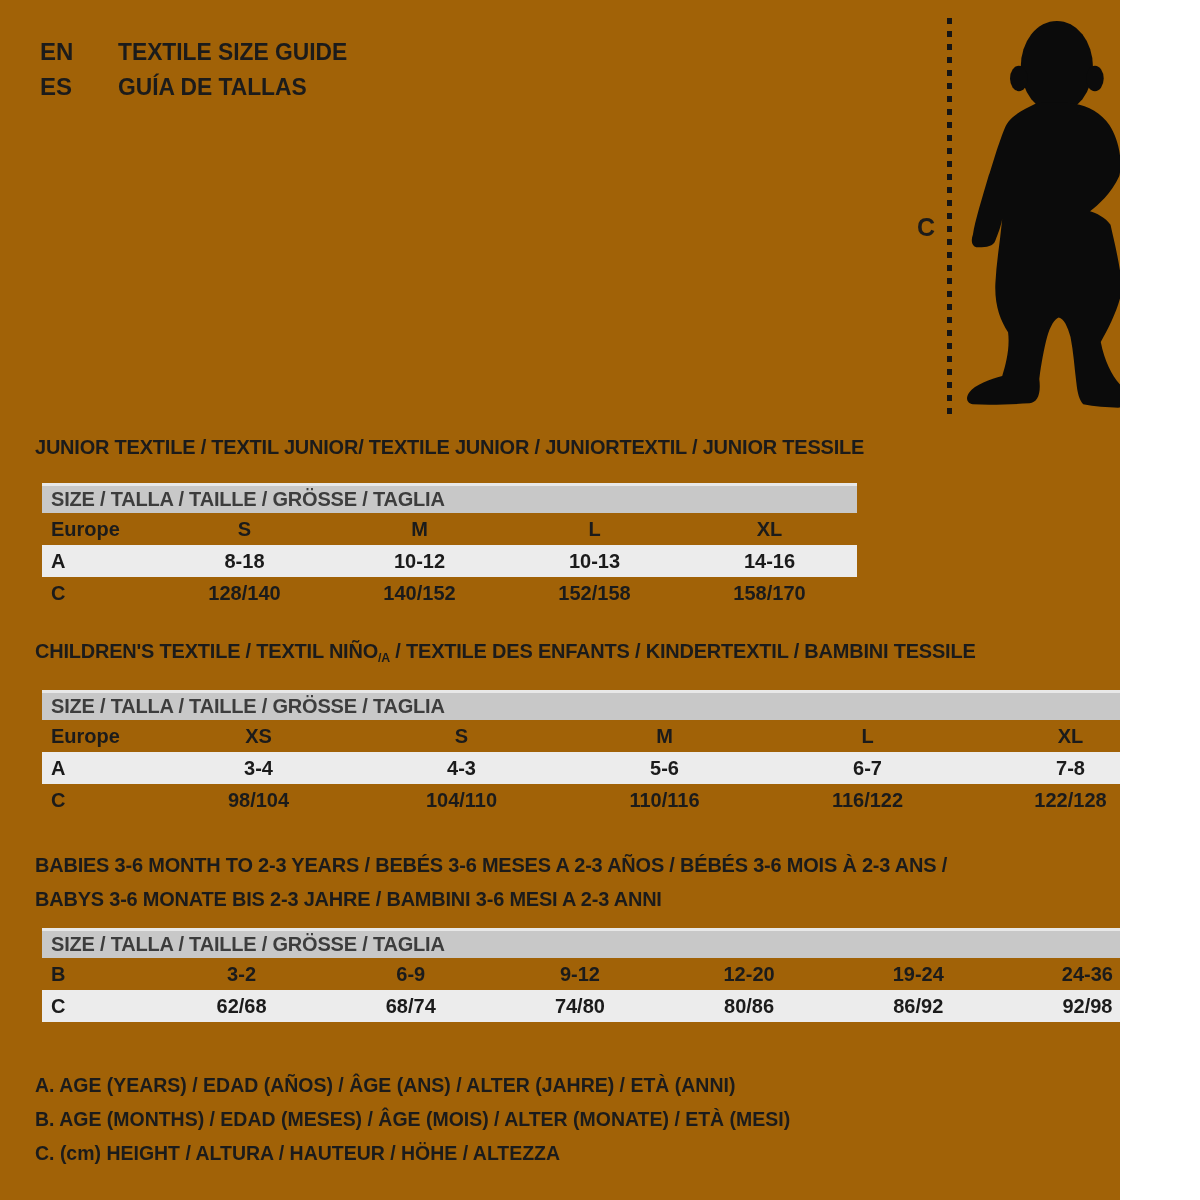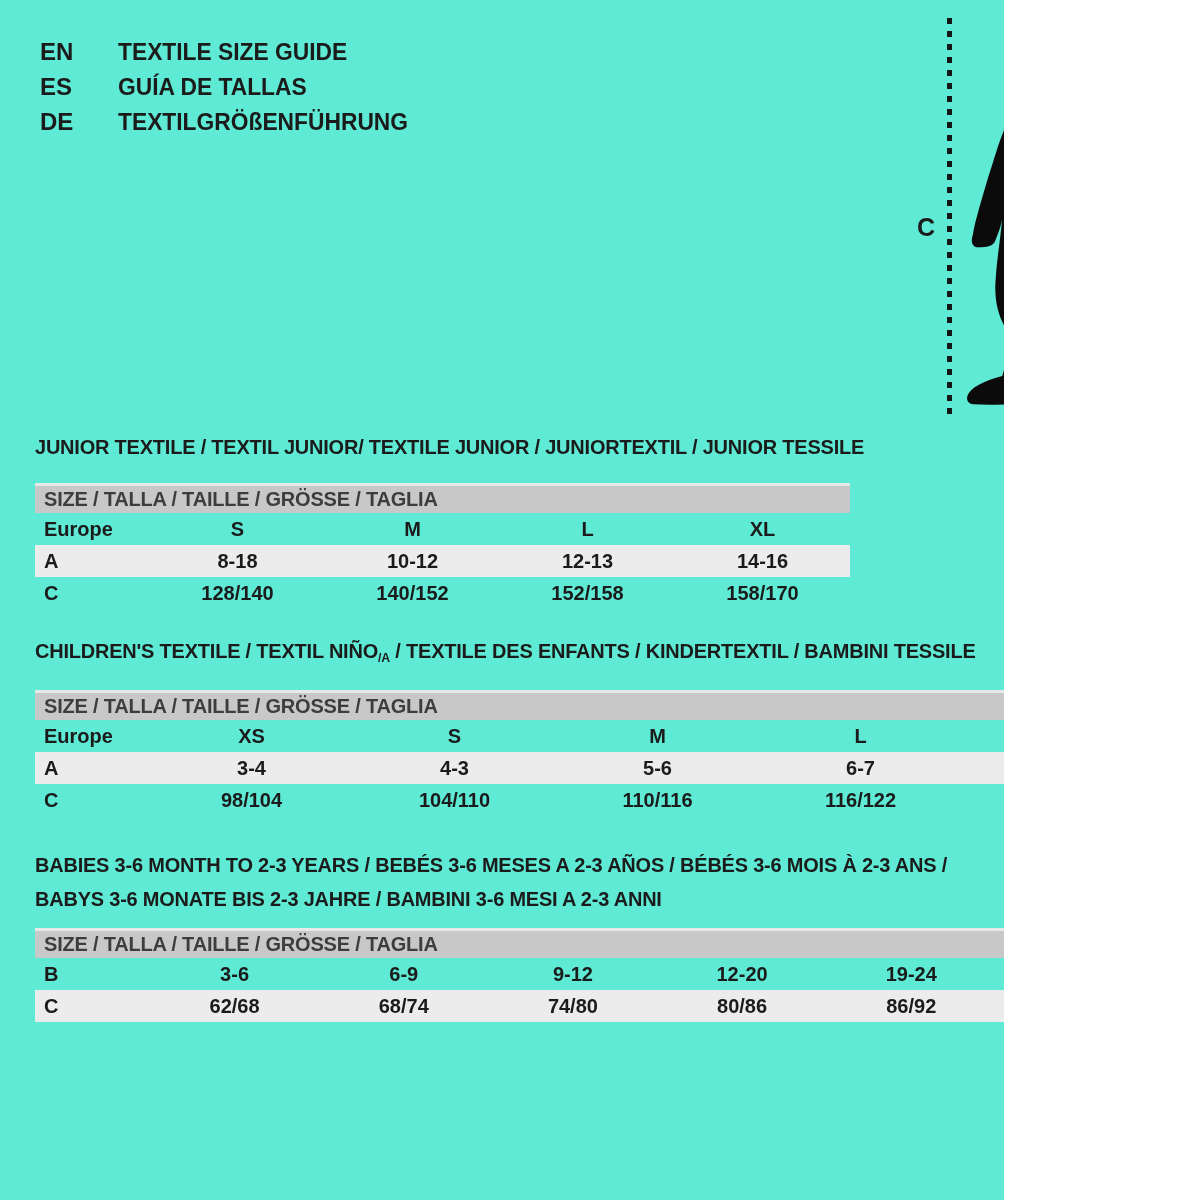--- a/index.html
+++ b/index.html
@@ -1,17 +1,17 @@
 <!DOCTYPE html>
 <html><head>
 <meta charset="utf-8">
 <style>
   html,body{margin:0;padding:0;background:#fff;}
   .canvas{
-    position:relative;width:1004px;height:1200px;background:#5eead4;overflow:hidden;
+    position:relative;width:1120px;height:1200px;background:#a16207;overflow:hidden;
     font-family:"Liberation Sans", sans-serif;font-weight:bold;color:#1b1b1b;
     -webkit-font-smoothing:antialiased;
   }
   
   .lang-block{position:absolute;left:40px;top:34px;}
   .lang-row{display:flex;height:35px;align-items:center;font-size:24px;}
   .lang-code{width:78px;}
   .lang-label{transform:scaleX(.95);transform-origin:0 50%;white-space:nowrap;}
 
   
@@ -22,21 +22,21 @@
   .measure-c{position:absolute;left:910px;top:213px;width:32px;text-align:center;font-size:25px;}
   .toddler{position:absolute;left:962px;top:16px;}
 
   
   .sec-title{position:absolute;left:35px;font-size:21px;white-space:nowrap;
     transform:scaleX(.95);transform-origin:0 0;letter-spacing:-.2px;}
   .sub{font-size:13px;position:relative;top:4px;}
   .babies-title{line-height:34px;}
 
   
-  .size-table{position:absolute;left:35px;}
+  .size-table{position:absolute;left:42px;}
   .w-junior{width:815px;}
   .w-full{width:1130px;}
   .bar{
     height:27px;background:#c8c8c8;border-top:3px solid #e8e8e8;
     display:flex;align-items:center;padding-left:9px;box-sizing:content-box;
     font-size:20px;color:#3d3d3d;letter-spacing:-.2px;
   }
   .trow{display:flex;height:32px;align-items:center;font-size:20px;justify-content:center;}
   .trow .lbl{width:115px;padding-left:9px;box-sizing:border-box;}
   .trow .cell{flex:1;text-align:center;}
@@ -52,24 +52,20 @@
 <div class="canvas">
 
   <section class="lang-block">
     <div class="lang-row">
       <span class="lang-code">EN</span>
       <span class="lang-label">TEXTILE SIZE GUIDE</span>
     </div>
     <div class="lang-row">
       <span class="lang-code">ES</span>
       <span class="lang-label">GUÍA DE TALLAS</span>
-    </div>
-    <div class="lang-row">
-      <span class="lang-code">DE</span>
-      <span class="lang-label">TEXTILGRÖßENFÜHRUNG</span>
     </div>
   </section>
 
   <div class="measure-line"></div>
   <span class="measure-c">C</span>
 
   <svg class="toddler" width="178" height="402" viewBox="0 0 180 412" aria-hidden="true">
     <g fill="#0b0b0b">
       <ellipse cx="96" cy="52" rx="37" ry="47"></ellipse>
       <ellipse cx="57" cy="64" rx="9" ry="13"></ellipse>
@@ -114,21 +110,21 @@
       <span class="lbl">Europe</span>
       <span class="cell">S</span>
       <span class="cell">M</span>
       <span class="cell">L</span>
       <span class="cell">XL</span>
     </div>
     <div class="trow striped">
       <span class="lbl">A</span>
       <span class="cell">8-18</span>
       <span class="cell">10-12</span>
-      <span class="cell">12-13</span>
+      <span class="cell">10-13</span>
       <span class="cell">14-16</span>
     </div>
     <div class="trow">
       <span class="lbl">C</span>
       <span class="cell">128/140</span>
       <span class="cell">140/152</span>
       <span class="cell">152/158</span>
       <span class="cell">158/170</span>
     </div>
   </div>
@@ -167,32 +163,37 @@
 
   <div class="sec-title babies-title" style="top:848px;">
     <div>BABIES 3-6 MONTH TO 2-3 YEARS / BEBÉS 3-6 MESES A 2-3 AÑOS / BÉBÉS 3-6 MOIS À 2-3 ANS /</div>
     <div>BABYS 3-6 MONATE BIS 2-3 JAHRE / BAMBINI 3-6 MESI A 2-3 ANNI</div>
   </div>
 
   <div class="size-table w-full" style="top:928px;">
     <div class="bar">SIZE / TALLA / TAILLE / GRÖSSE / TAGLIA</div>
     <div class="trow">
       <span class="lbl">B</span>
-      <span class="cell">3-6</span>
+      <span class="cell">3-2</span>
       <span class="cell">6-9</span>
       <span class="cell">9-12</span>
       <span class="cell">12-20</span>
       <span class="cell">19-24</span>
       <span class="cell">24-36</span>
     </div>
     <div class="trow striped">
       <span class="lbl">C</span>
       <span class="cell">62/68</span>
       <span class="cell">68/74</span>
       <span class="cell">74/80</span>
       <span class="cell">80/86</span>
       <span class="cell">86/92</span>
       <span class="cell">92/98</span>
     </div>
   </div>
 
+  <div class="legend">
+    <div class="legend-line">A. AGE (YEARS) / EDAD (AÑOS) / ÂGE (ANS) / ALTER (JAHRE) / ETÀ (ANNI)</div>
+    <div class="legend-line">B. AGE (MONTHS) / EDAD (MESES) / ÂGE (MOIS) / ALTER (MONATE) / ETÀ (MESI)</div>
+    <div class="legend-line">C. (cm) HEIGHT / ALTURA / HAUTEUR / HÖHE / ALTEZZA</div>
+  </div>
 
 </div>
 
 </body></html>

